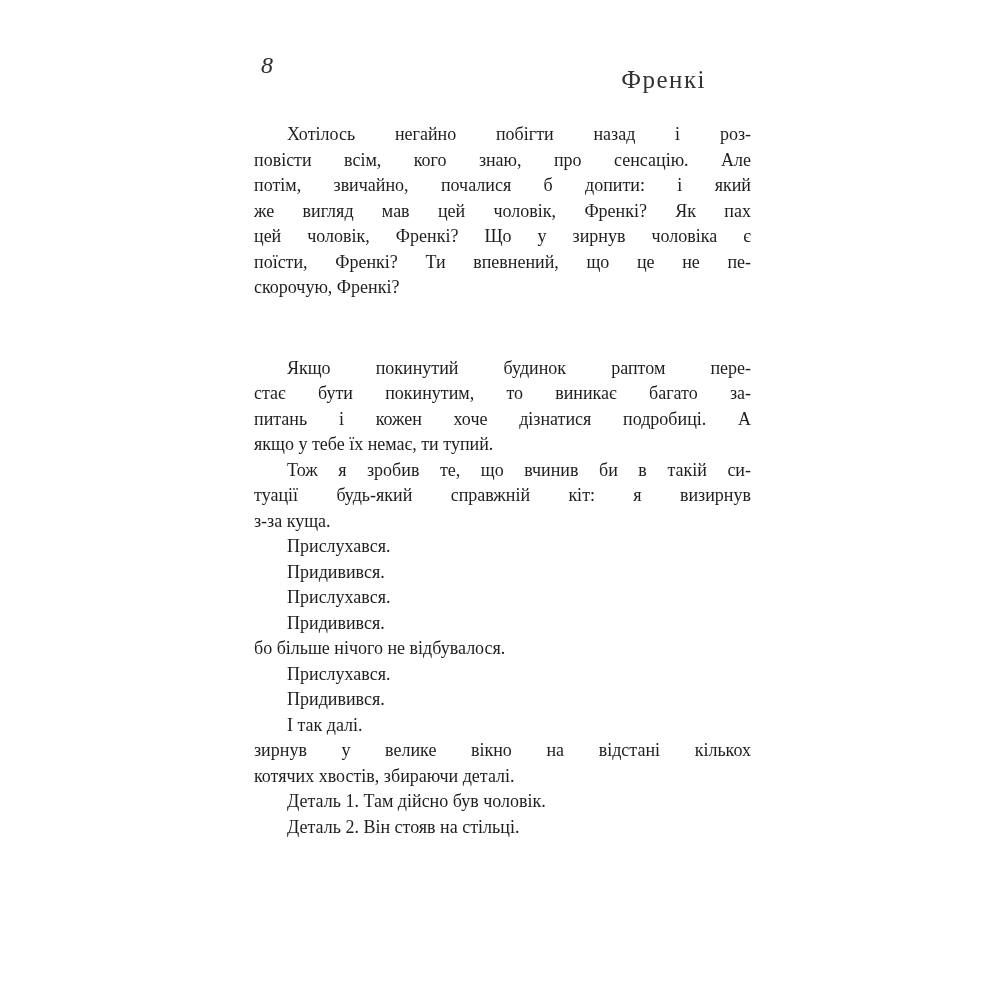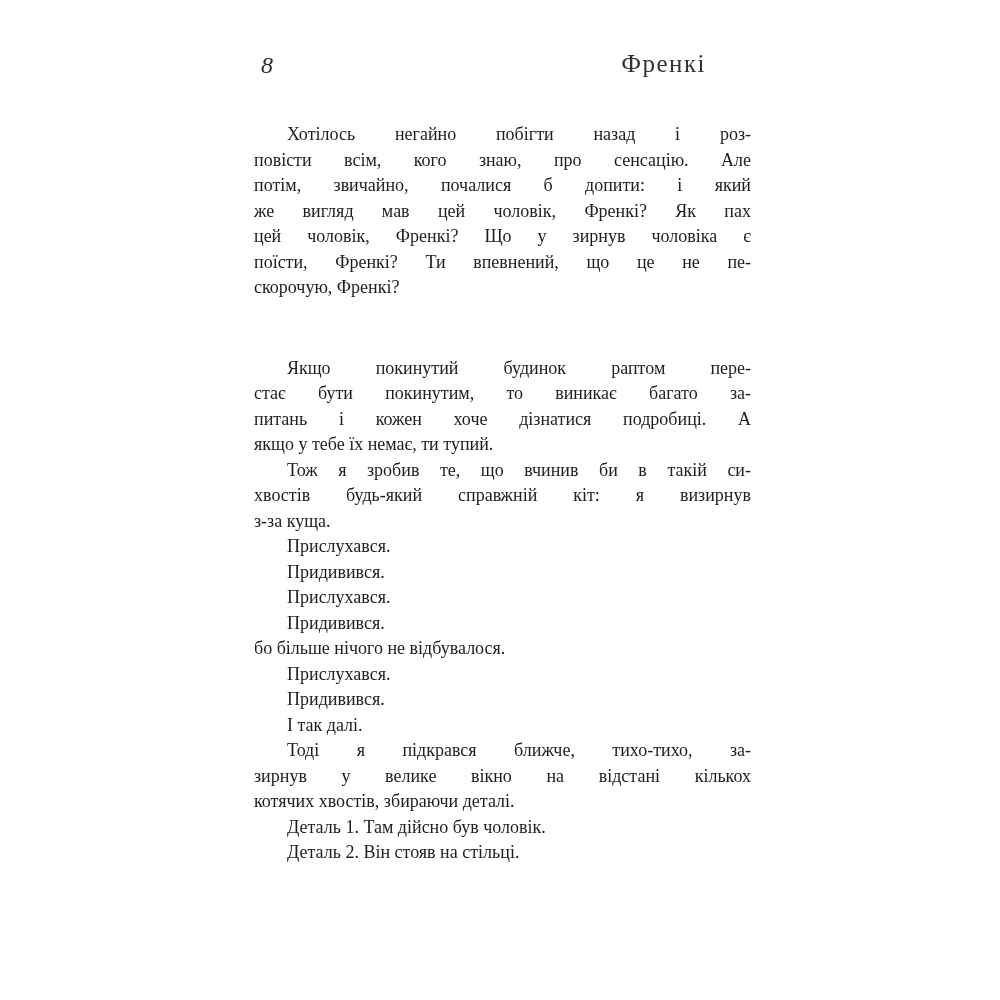--- a/index.html
+++ b/index.html
@@ -16,21 +16,21 @@
     position: absolute;
     left: 261px;
     top: 52px;
     font-size: 24px;
     font-style: italic;
     color: #2b2b2b;
   }
   .header-title {
     position: absolute;
     right: 294px;
-    top: 50px;
+    top: 66px;
     font-size: 25px;
     letter-spacing: 1.5px;
     color: #333333;
   }
   .body-text {
     position: absolute;
     left: 254px;
     top: 122px;
     width: 497px;
     font-size: 18px;
@@ -59,21 +59,21 @@
         <div class="line">скорочую, Френкі?</div>
       </div>
       <div class="paragraph section-gap">
         <div class="line fill indent">Якщо покинутий будинок раптом пере-</div>
         <div class="line fill">стає бути покинутим, то виникає багато за-</div>
         <div class="line fill">питань і кожен хоче дізнатися подробиці. А</div>
         <div class="line">якщо у тебе їх немає, ти тупий.</div>
       </div>
       <div class="paragraph">
         <div class="line fill indent">Тож я зробив те, що вчинив би в такій си-</div>
-        <div class="line fill">хвостів будь-який справжній кіт: я визирнув</div>
+        <div class="line fill">туації будь-який справжній кіт: я визирнув</div>
         <div class="line">з-за куща.</div>
       </div>
       <div class="paragraph">
         <div class="line indent">Прислухався.</div>
       </div>
       <div class="paragraph">
         <div class="line indent">Придивився.</div>
       </div>
       <div class="paragraph">
         <div class="line indent">Прислухався.</div>
@@ -87,21 +87,20 @@
       <div class="paragraph">
         <div class="line indent">Прислухався.</div>
       </div>
       <div class="paragraph">
         <div class="line indent">Придивився.</div>
       </div>
       <div class="paragraph">
         <div class="line indent">І так далі.</div>
       </div>
       <div class="paragraph">
-        <div class="line fill indent">Тоді я підкрався ближче, тихо-тихо, за-</div>
         <div class="line fill">зирнув у велике вікно на відстані кількох</div>
         <div class="line">котячих хвостів, збираючи деталі.</div>
       </div>
       <div class="paragraph">
         <div class="line indent">Деталь 1. Там дійсно був чоловік.</div>
       </div>
       <div class="paragraph">
         <div class="line indent">Деталь 2. Він стояв на стільці.</div>
       </div>
     </div>

